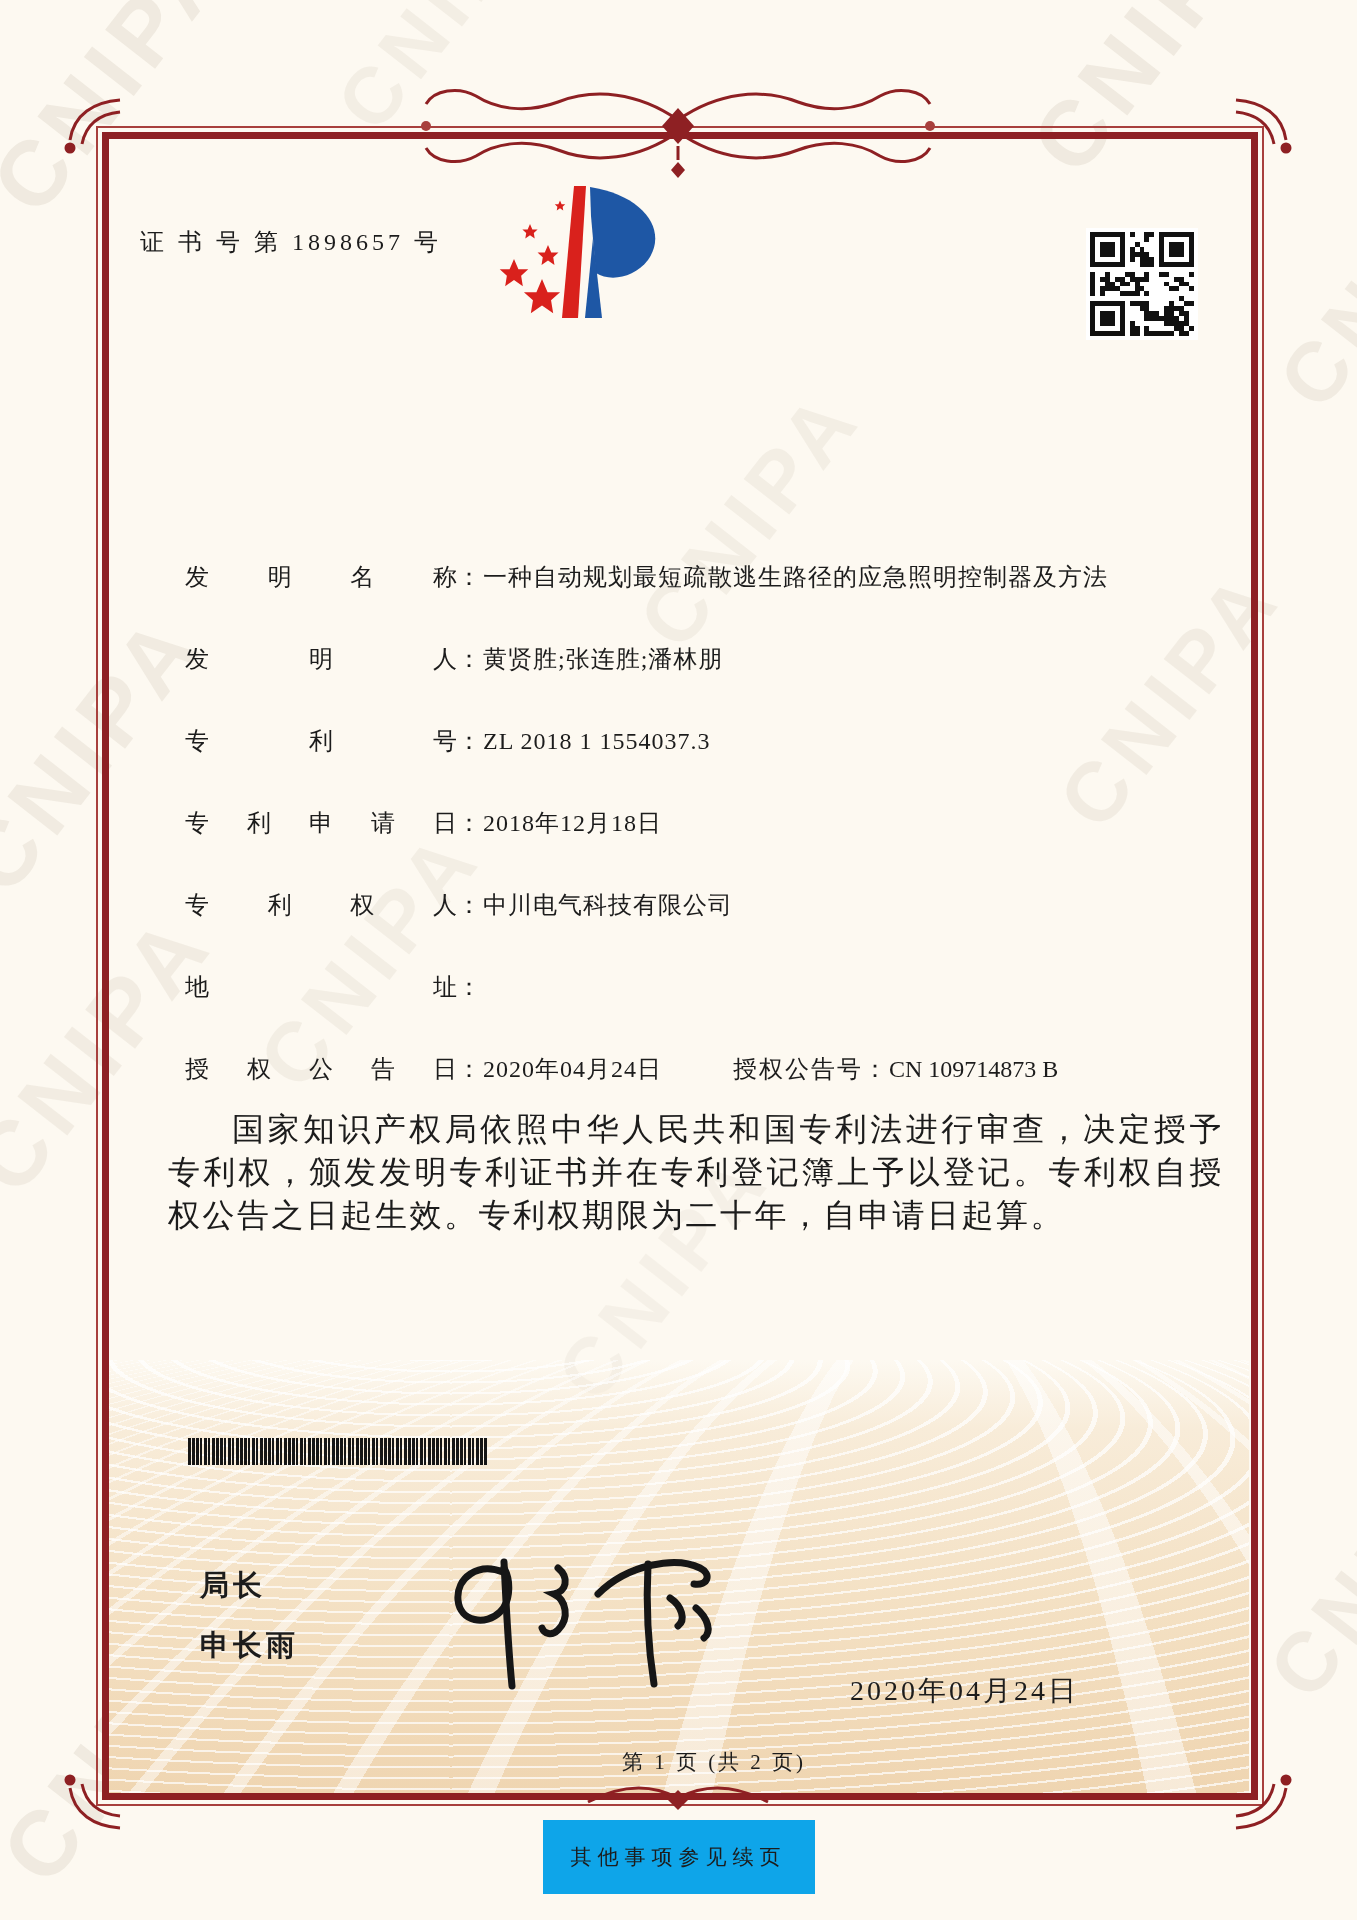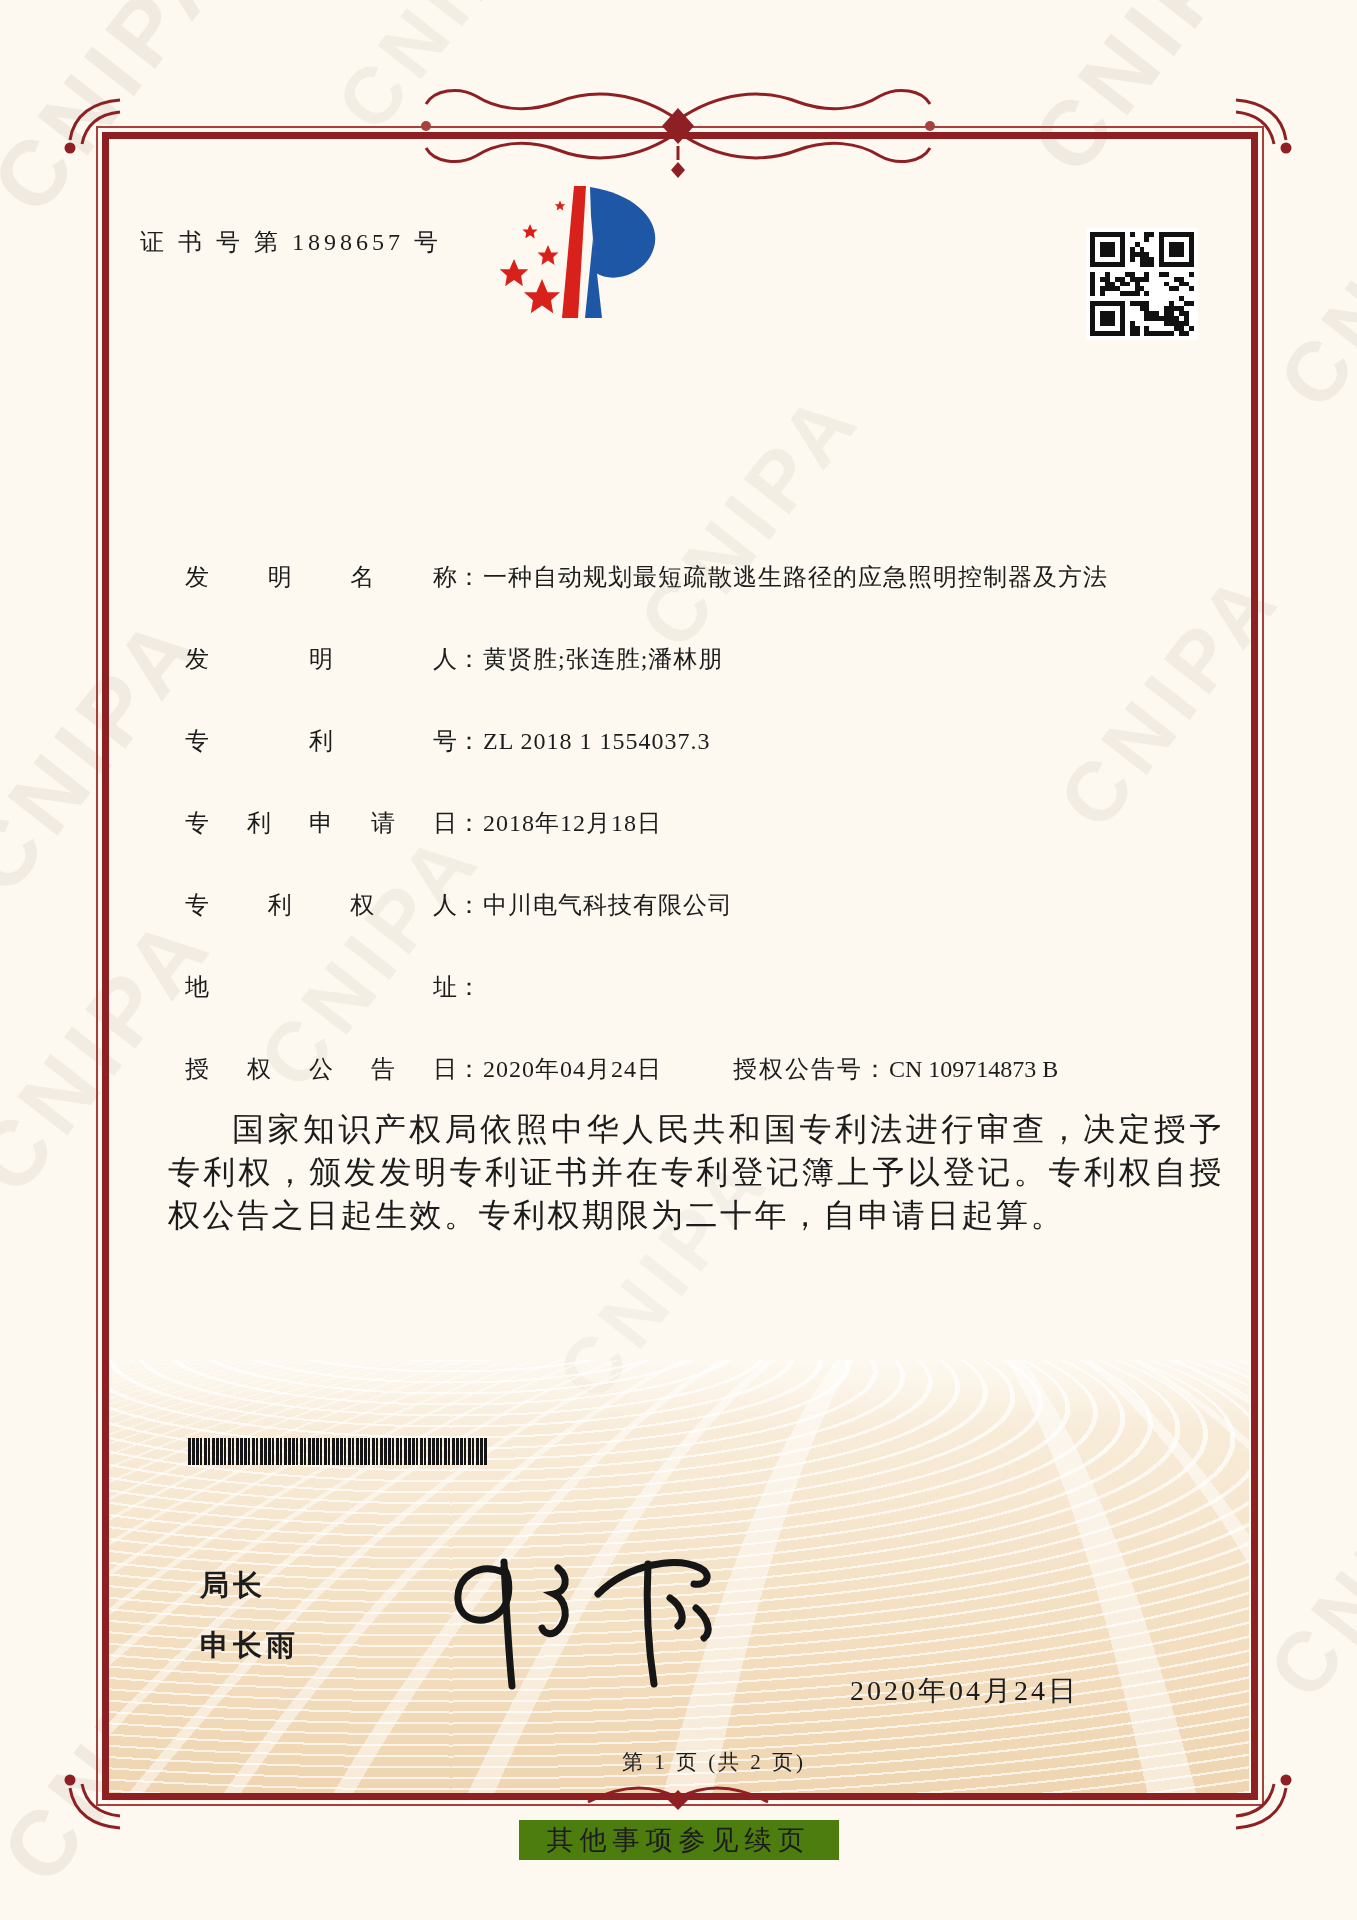--- a/index.html
+++ b/index.html
@@ -44,21 +44,21 @@
       repeating-linear-gradient(90deg,#151515 0 1px,rgba(0,0,0,0) 1px 6px);}
   .signer-title{position:absolute;left:200px;top:1566px;font-size:29px;letter-spacing:4px;
     font-family:"Liberation Sans","DejaVu Sans",sans-serif;font-weight:600;}
   .signer-name{position:absolute;left:200px;top:1626px;font-size:29px;letter-spacing:4px;
     font-family:"Liberation Sans","DejaVu Sans",sans-serif;font-weight:600;}
   .signature{position:absolute;left:408px;top:1534px;width:336px;height:172px;}
   .issue-date{position:absolute;left:850px;top:1672px;font-size:28px;letter-spacing:3px;}
   .page-indicator{position:absolute;left:96px;top:1748px;width:1164px;text-align:center;
     font-size:21px;letter-spacing:3px;margin-left:36px;}
   .footer-note{position:absolute;left:50%;transform:translateX(-50%);top:1820px;
-    background:#4d7c0f;padding:2px 28px;font-size:27px;letter-spacing:6px;white-space:nowrap;}
+    background:#0ea5e9;padding:23px 28px;font-size:21px;letter-spacing:6px;white-space:nowrap;}
 </style>
 </head>
 <body>
 
 <div class="page">
 
   <div class="wm" style="left:-50px;top:20px;font-size:92px;opacity:.55">CNIPA</div>
   <div class="wm" style="left:300px;top:-40px;font-size:80px;opacity:.4">CNIPA</div>
   <div class="wm" style="left:990px;top:-20px;font-size:92px;opacity:.55">CNIPA</div>
   <div class="wm" style="left:1240px;top:230px;font-size:84px;opacity:.5">CNIPA</div>

